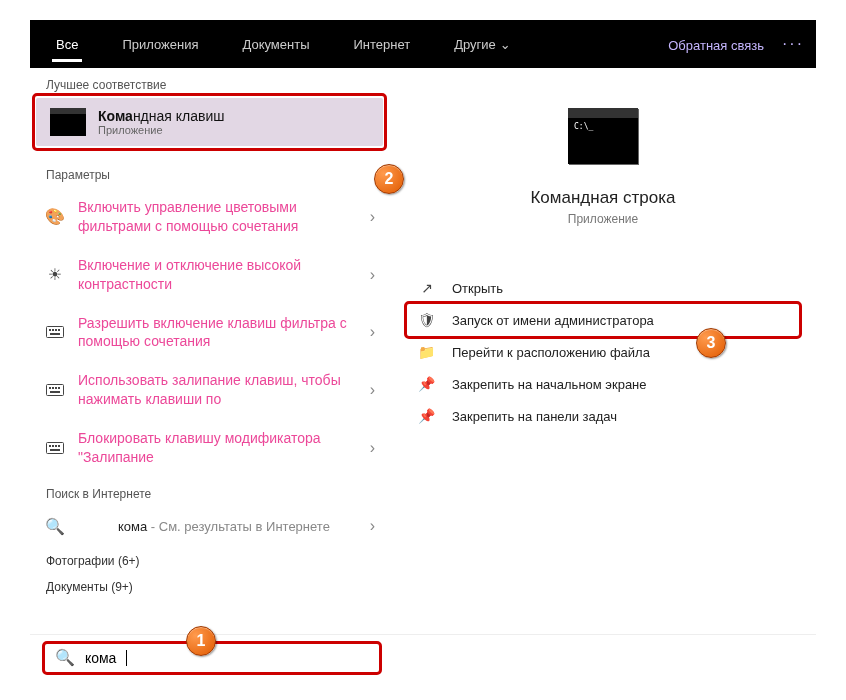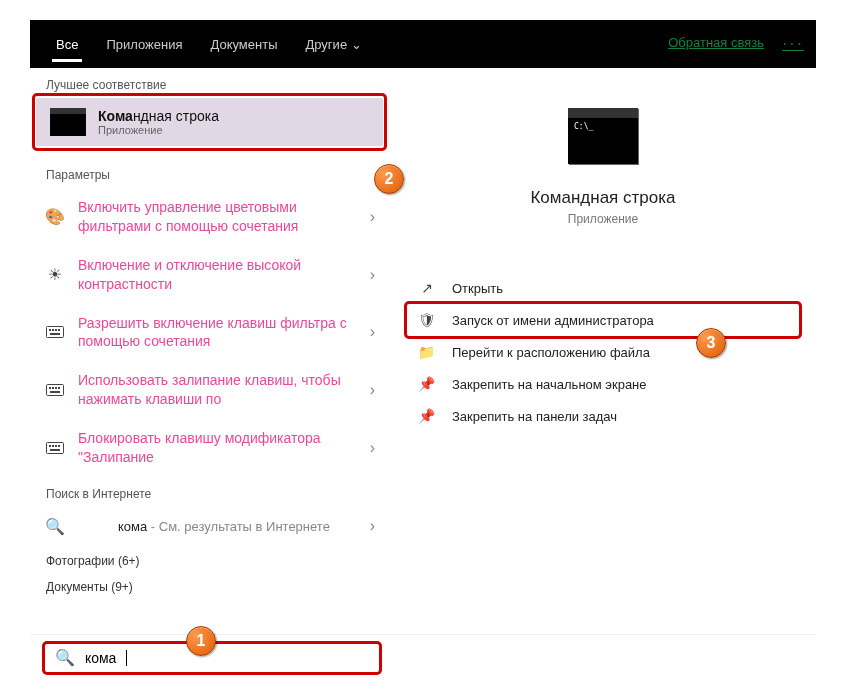--- a/index.html
+++ b/index.html
@@ -1,25 +1,25 @@
 <!DOCTYPE html>
 <html><head>
 <meta charset="utf-8">
 <style>
 * { box-sizing: border-box; margin: 0; padding: 0; font-family: "Segoe UI", Arial, sans-serif; }
 body { background: #fff; width: 846px; height: 700px; position: relative; overflow: hidden; }
 .frame { position: absolute; left: 30px; top: 20px; width: 786px; height: 660px; background: #fff; }
 
-.topbar { background: #000; height: 48px; display: flex; align-items: center; padding: 0 12px; gap: 0; color: #ccc; font-size: 13px; }
+.topbar { background: #000; height: 48px; display: flex; align-items: center; padding: 0 12px; gap: 16px; color: #ccc; font-size: 13px; }
 .tab { padding: 0 14px; height: 48px; display: flex; align-items: center; cursor: pointer; position: relative; }
 .tab.active { color: #fff; }
 .tab.active::after { content:""; position:absolute; left:10px; right:10px; bottom:6px; height:3px; background:#fff; }
 .tab .chev { margin-left:4px; }
 .top-spacer { flex: 1; }
-.top-right { display:flex; align-items:flex-start; gap:18px; color:#15803d;text-decoration:underline; }
+.top-right { display:flex; align-items:flex-end; gap:18px; color:#c4b5fd; }
 .more-icon { font-size: 16px; letter-spacing: 2px; }
 
 .content { display:flex; height: calc(100% - 48px - 46px); }
 .left { width: 360px; border-right: 1px solid transparent; overflow:hidden; position:relative; }
 .right { flex:1; background:#fff; position:relative; }
 
 .section-h { font-size: 12px; color: #555; padding: 10px 16px 6px; }
 .best { display:flex; align-items:center; padding: 10px 14px; background: #e2d7e4; border-radius:2px; }
 .cmd-icon { width: 36px; height: 28px; background: #000; margin-right: 12px; flex-shrink:0; position:relative; }
 .cmd-icon::before { content:""; position:absolute; top:0; left:0; right:0; height:6px; background:#333; }
@@ -65,40 +65,43 @@
     <div class="tab active">
         <span>Все</span>
       </div>
     <div class="tab">
         <span>Приложения</span>
       </div>
     <div class="tab">
         <span>Документы</span>
       </div>
     <div class="tab">
+        <span>Интернет</span>
+      </div>
+    <div class="tab">
         <span>Другие</span>
         <span class="chev">⌄</span>
       </div>
     <div class="top-spacer"></div>
     <div class="top-right">
       <span>Обратная связь</span>
       <span class="more-icon">···</span>
     </div>
   </div>
 
   <div class="content">
     <div class="left">
       <div class="section-h">Лучшее соответствие</div>
 
       <div style="position:relative; margin: 0 6px;">
         <div class="hl-box" style="left:-4px; right:-4px; top:-5px; bottom:-5px;"></div>
         <div class="best">
           <div class="cmd-icon"></div>
           <div>
-            <div class="best-title"><b>Кома</b><span>ндная строка</span></div>
+            <div class="best-title"><b>Кома</b><span>ндная клавиш</span></div>
             <div class="best-sub">Приложение</div>
           </div>
         </div>
       </div>
 
       <div class="section-h" style="margin-top:12px;">Параметры</div>
 
       <div class="item">
         <span class="ic">🎨</span>
         <span class="txt">Включить управление цветовыми фильтрами с помощью сочетания</span>

